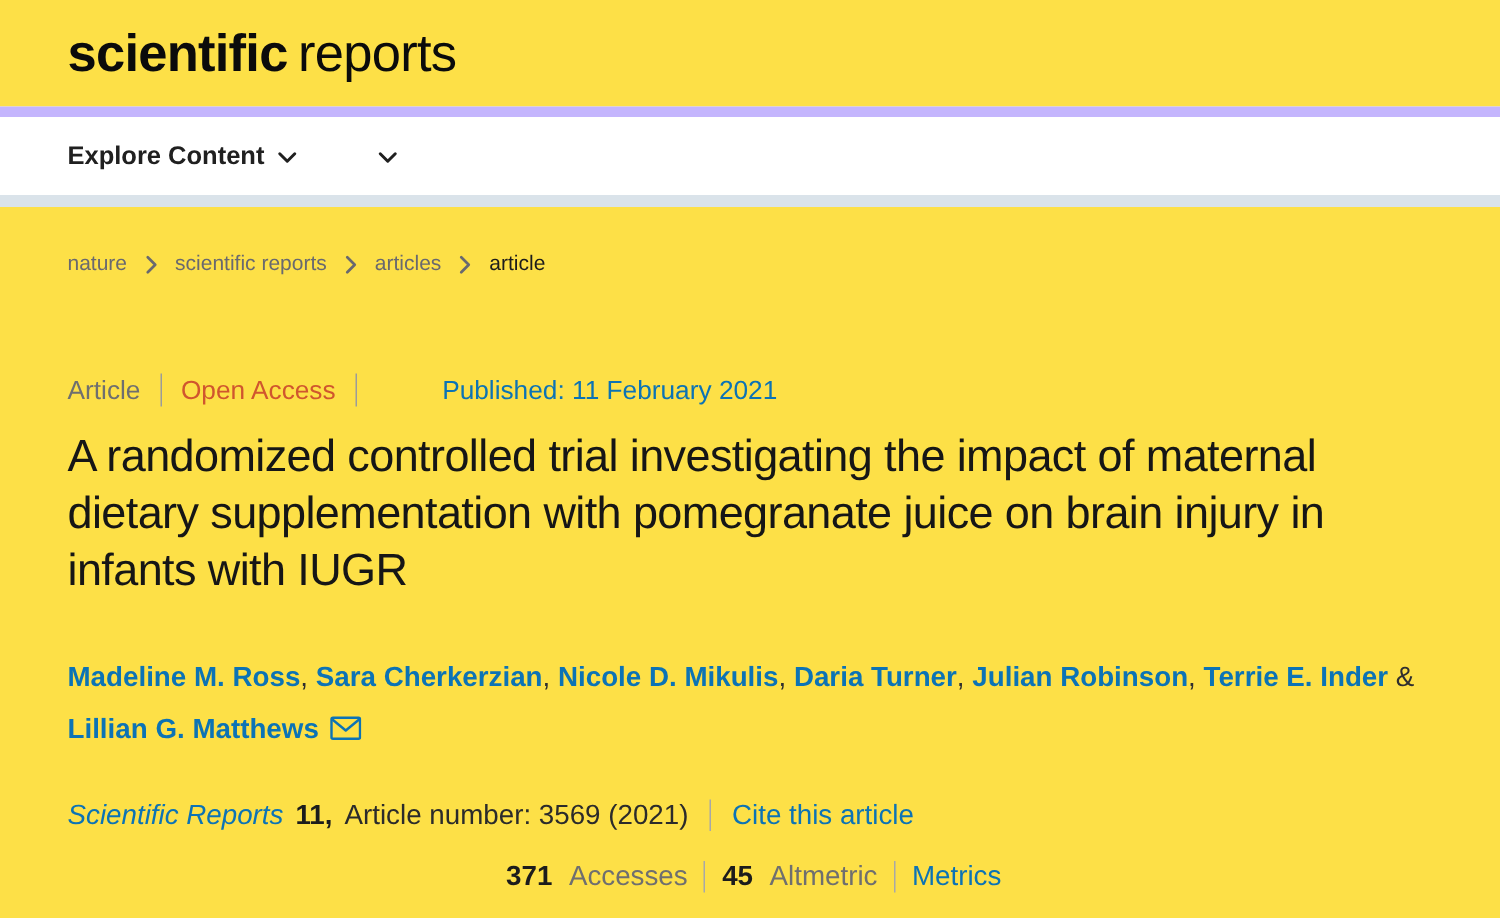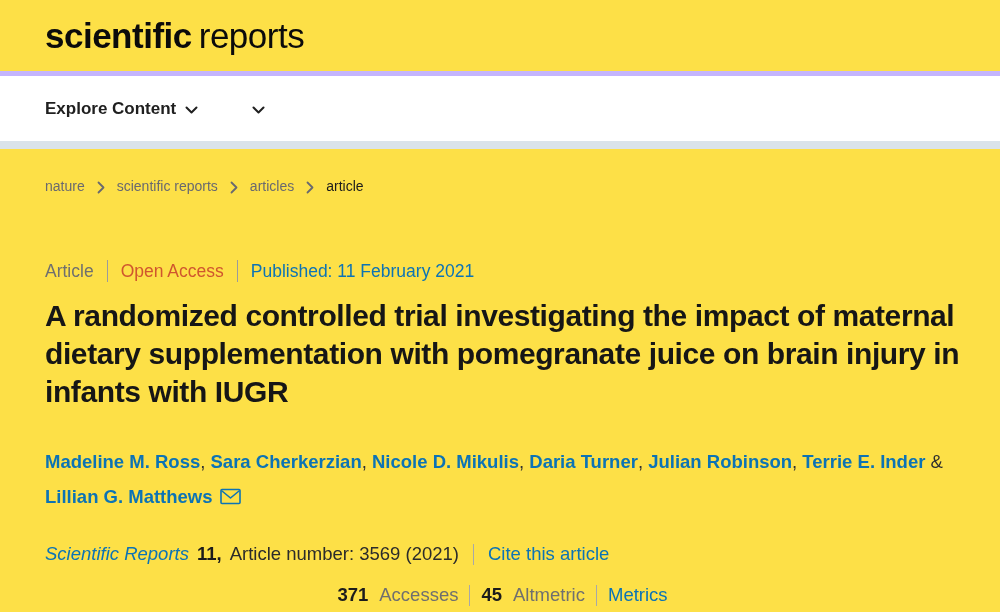--- a/index.html
+++ b/index.html
@@ -30,22 +30,22 @@
     color: #0b0b0b;
     text-decoration: none;
     cursor: pointer;
     white-space: nowrap;
   }
   .logo .bold { font-weight: 800; }
   .logo .light { font-weight: 400; margin-left: 7px; }
 
   
   .navbar {
-    height: 70px;
-    border-top: 5px solid #c4b5fd;
+    height: 59px;
+    border-top: 7px solid #c4b5fd;
     display: flex;
     align-items: center;
     padding-left: 45px;
     gap: 54px;
     box-sizing: border-box;
     background: #fff;
   }
   .nav-item {
     display: flex;
     align-items: center;
@@ -87,35 +87,35 @@
   }
   .meta-line {
     margin-top: 66px;
     display: flex;
     align-items: center;
     gap: 13px;
     font-size: 17.5px;
   }
   .meta-type { color: #6f6f6f; }
   .meta-access { color: var(--orange, #d0562e); }
-  .meta-published { color: var(--blue, #0c73b5); }
+  .meta-published { color: var(--blue, #0c73b5); margin-left: 44px; }
   .vsep {
     width: 1px;
     height: 22px;
     background: #9b9b9b;
     flex: 0 0 auto;
   }
   .vsep.short { height: 21px; background: #a8a8a8; }
 
   .title {
     margin: 15px 0 0 0;
     max-width: 928px;
     font-size: 30px;
     line-height: 38px;
-    font-weight: 700;
+    font-weight: 400;
     letter-spacing: -0.4px;
     color: #161616;
   }
 
   .authors {
     margin-top: 33px;
     max-width: 935px;
     font-size: 18.5px;
     line-height: 35px;
     color: #2f2f2f;

